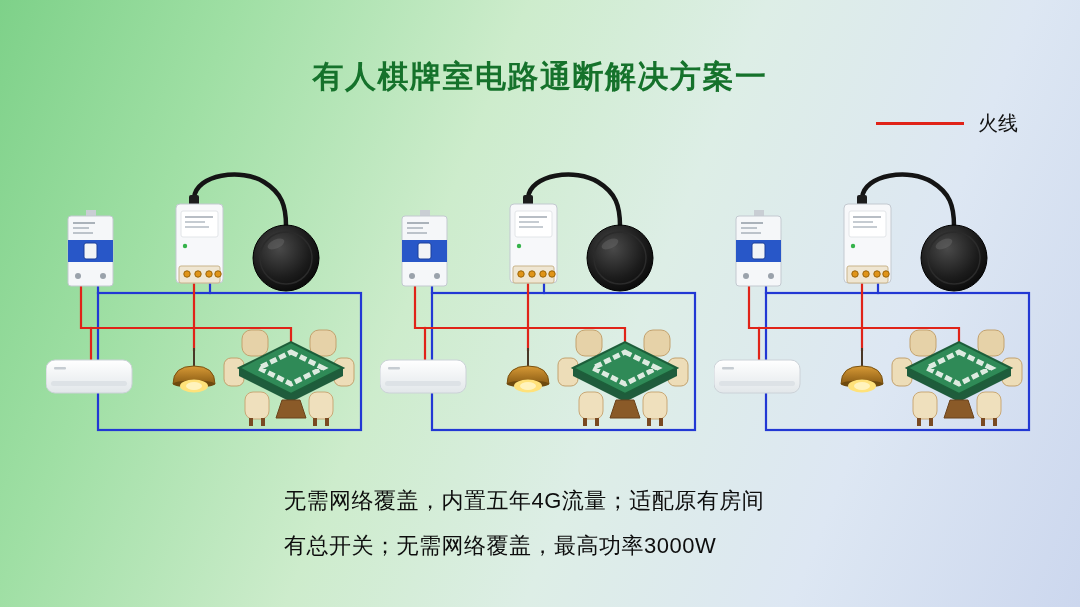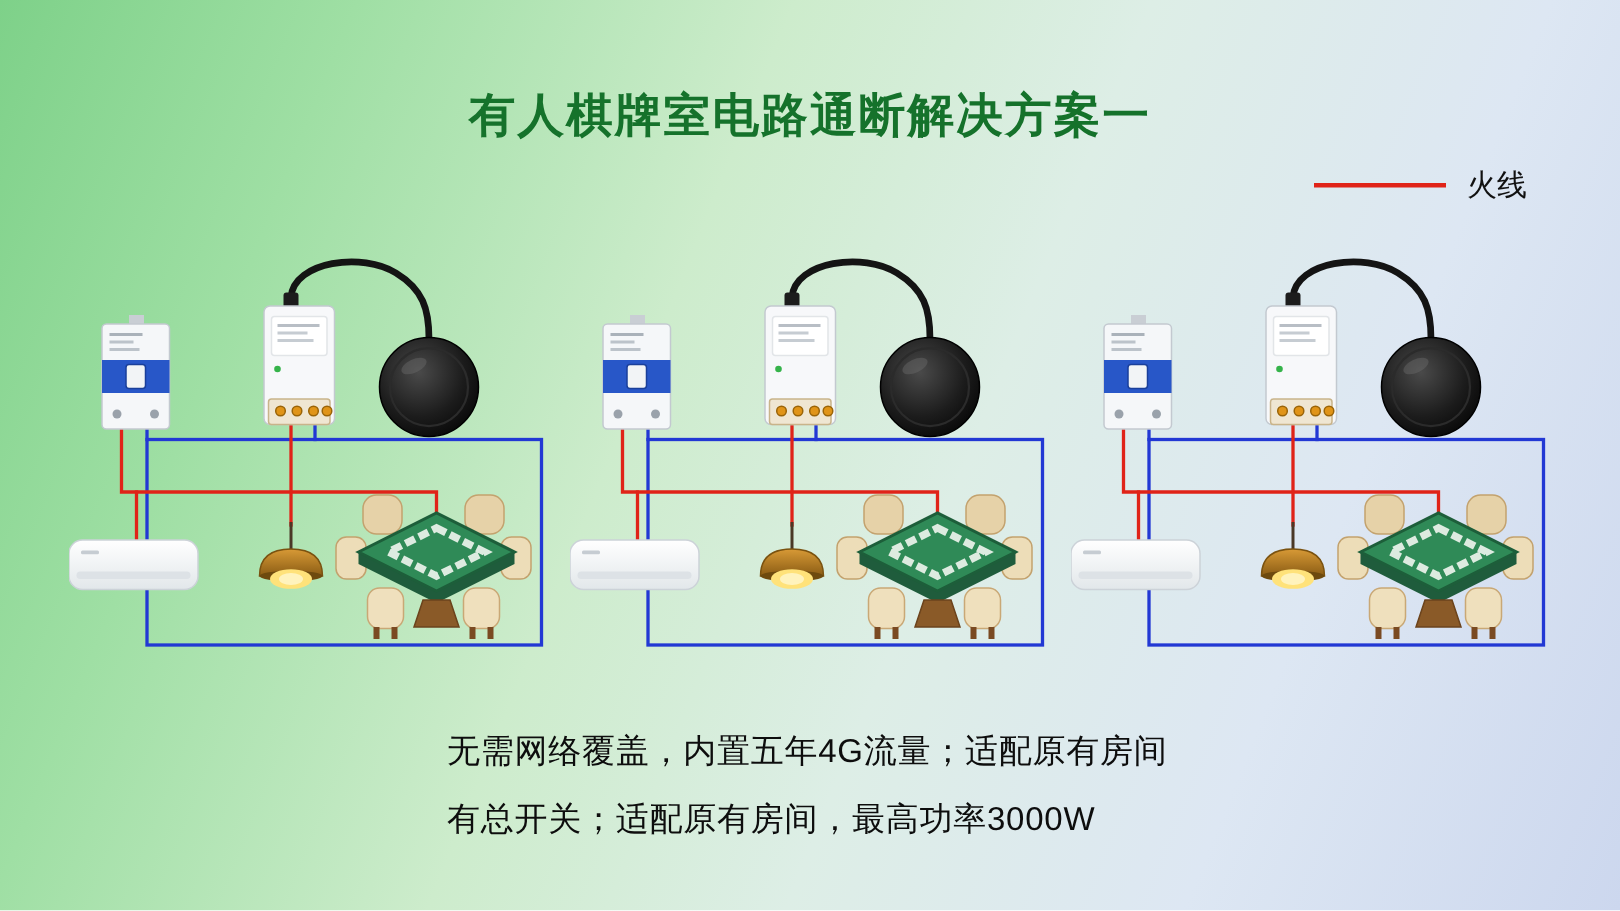--- a/index.html
+++ b/index.html
@@ -19,21 +19,21 @@
   .swatch.live { background:var(--live); }
   .swatch.neutral { background:var(--neutral); }
   .legend-label { font-size:20px; color:#111; }
   .circuits-row { position:absolute; left:46px; top:168px; display:flex; gap:16px; }
   .circuit-group { position:relative; width:318px; height:300px; }
   .circuit-svg { display:block; width:318px; height:300px; }
   .wire { fill:none; stroke-width:2.2; stroke-linecap:square; }
   .wire * { fill:none; }
   .wire.live { stroke:var(--live); }
   .wire.neutral { stroke:var(--neutral); }
-  .footer { position:absolute; left:298px; top:486px; }
+  .footer { position:absolute; left:284px; top:486px; }
   .footer p { margin:0 0 15px 0; font-size:22px; color:#0d0d0d; letter-spacing:0.5px; }
 </style>
 </head>
 <body>
 
 <div class="page">
 
   <h1 class="title">有人棋牌室电路通断解决方案一</h1>
 
   <div class="legend">
@@ -334,16 +334,16 @@
         <rect x="215" y="250" width="4" height="8" fill="#7a4a22"></rect>
         <rect x="267" y="250" width="4" height="8" fill="#7a4a22"></rect>
         <rect x="279" y="250" width="4" height="8" fill="#7a4a22"></rect>
       </g>
     </svg>
   </div>
 </div>
 
   <div class="footer">
     <p>无需网络覆盖，内置五年4G流量；适配原有房间</p>
-    <p>有总开关；适配原有房间，最高功率3000W</p>
+    <p>有总开关；无需网络覆盖，最高功率3000W</p>
   </div>
 
 </div>
 
 </body></html>

